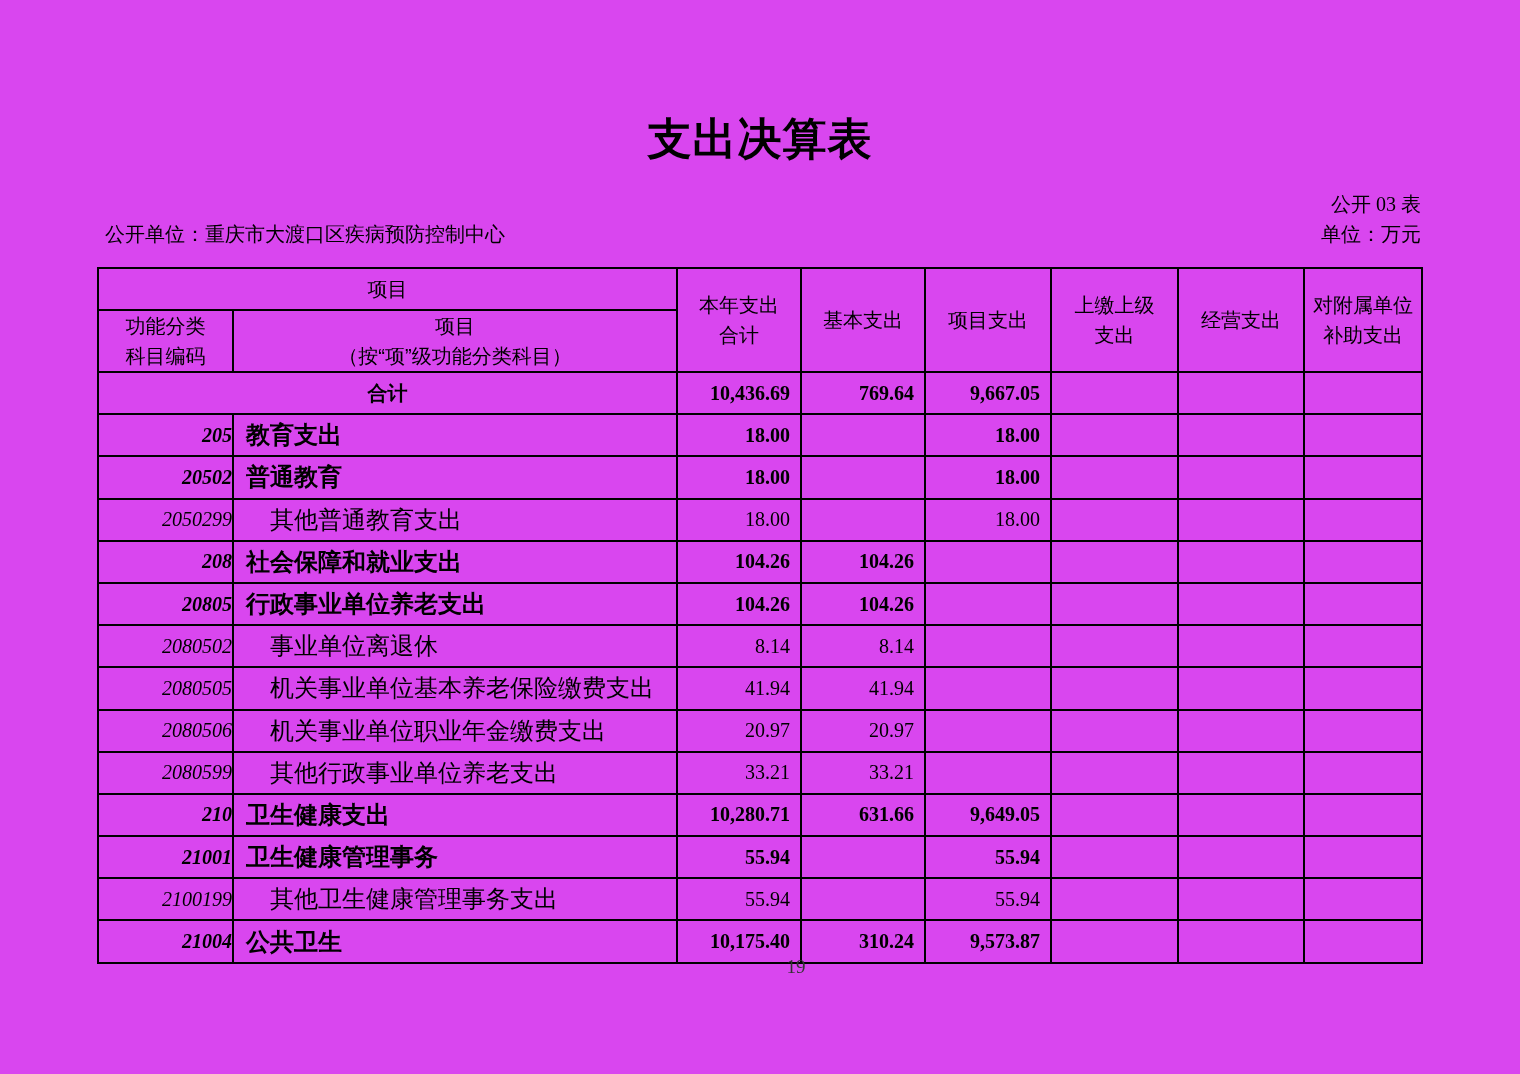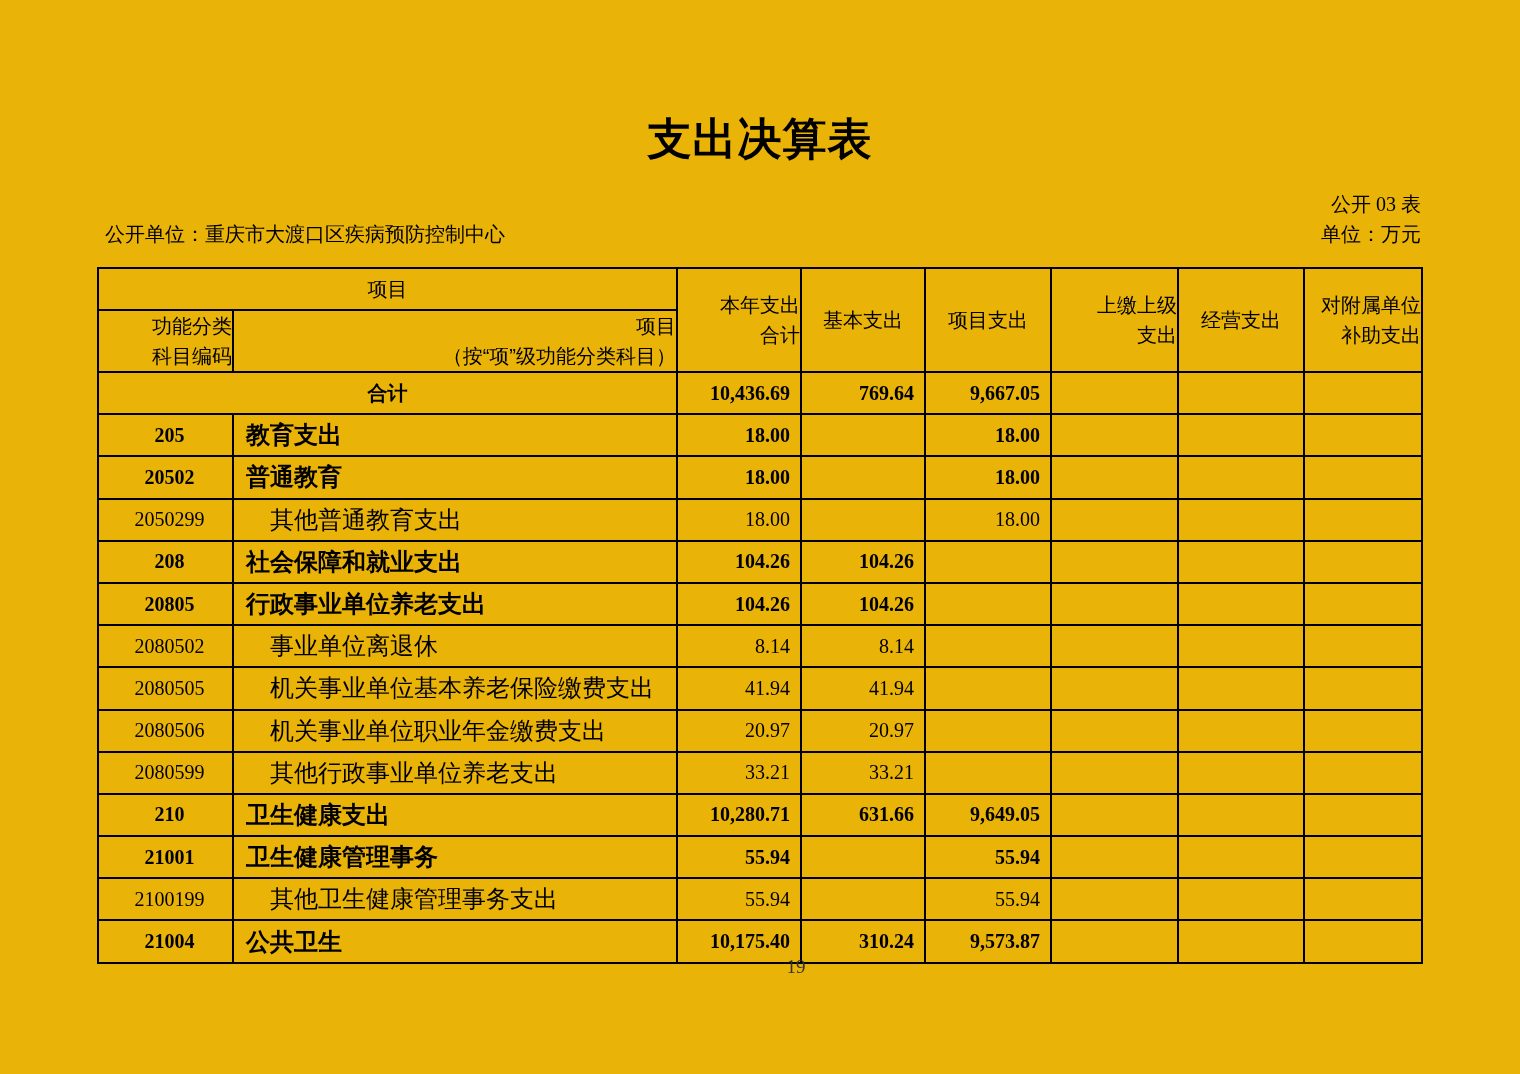--- a/index.html
+++ b/index.html
@@ -1,21 +1,21 @@
 <!DOCTYPE html>
 <html><head>
 <meta charset="utf-8">
 <style>
   * { margin: 0; padding: 0; box-sizing: border-box; }
   html, body { background: #fff; }
   .page {
     position: relative;
     width: 1520px;
     height: 1074px;
-    background: #eab308;
+    background: #d946ef;
     color: #000;
     font-family: "Liberation Serif", serif;
     overflow: hidden;
   }
   .doc-title {
     position: absolute;
     top: 110px;
     left: 0;
     width: 100%;
     text-align: center;
@@ -60,28 +60,29 @@
     vertical-align: middle;
     overflow: hidden;
   }
   .main-table th {
     font-family: "Liberation Sans", "DejaVu Sans", sans-serif;
     font-weight: normal;
     font-size: 20px;
     text-align: center;
     line-height: 1.5;
   }
-  .hl { display: block; text-align: right; }
+  .hl { display: block; }
   tr.hdr-1 { height: 42px; }
   tr.hdr-2 { height: 58px; }
   tbody tr { height: 42.2px; }
   td.cell-code {
     font-size: 20px;
-    text-align: center;
+    text-align: right;
     padding-left: 8px;
+    font-style: italic;
   }
   td.cell-name {
     font-size: 24px;
     text-align: left;
     padding-left: 12px;
   }
   td.cell-name.indent { padding-left: 36px; border-radius: 11px; }
   td.num {
     font-size: 20px;
     text-align: right;

